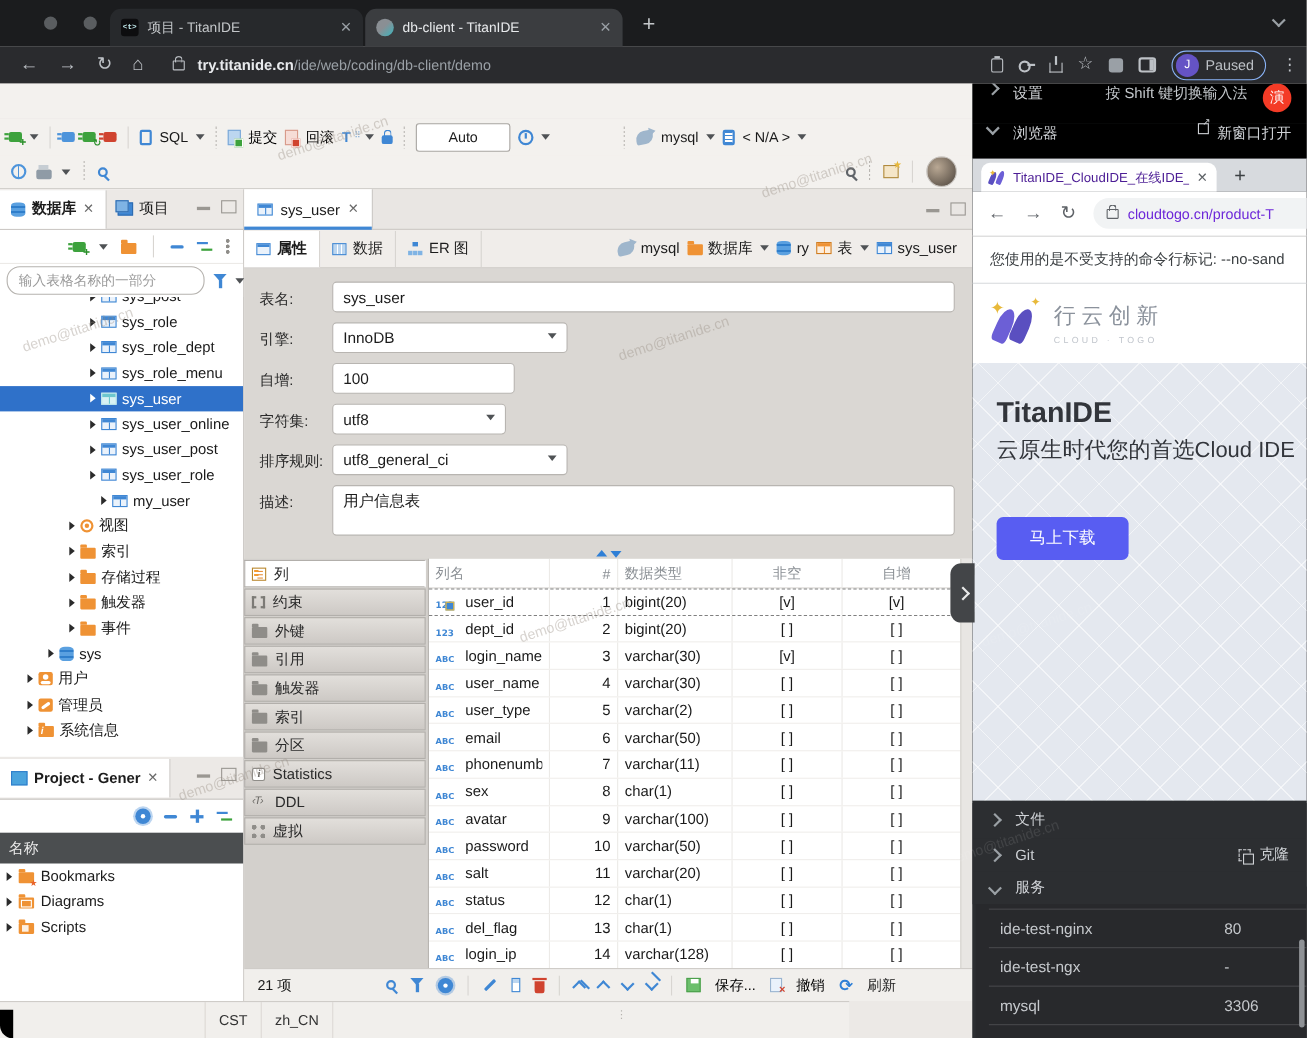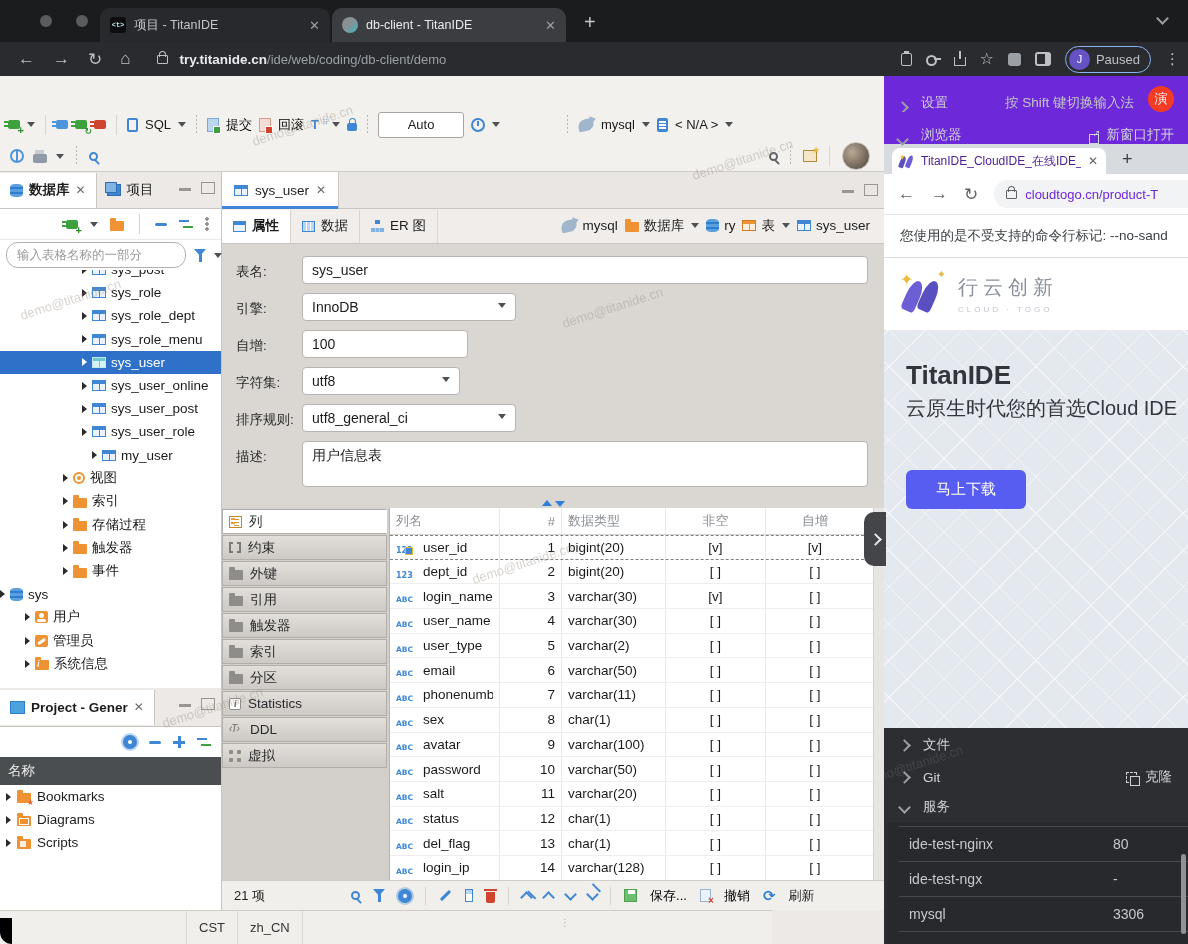--- a/index.html
+++ b/index.html
@@ -240,21 +240,21 @@
   .ic-undo:after{content:'×';position:absolute;right:-4px;bottom:-5px;color:#d0432f;font-weight:bold;font-size:10px}
   .ic-refresh{color:#2f7fd6;font-size:15px;font-weight:bold}
   
   #statusbar{left:0;top:910px;width:772px;height:34px;background:#f1efec;border-top:1px solid #cfccc8;display:flex;align-items:center;box-sizing:border-box}
   .scell{height:100%;display:flex;align-items:center;padding:0 12px;border-right:1px solid #ddd9d5;font-size:13px;color:#333}
   .scell.first{border-left:1px solid #ddd9d5;margin-left:186px}
   #sb-grip{position:absolute;left:560px;top:6px;color:#b5b2ae;font-size:10px;letter-spacing:1px}
   #win-corner{position:absolute;left:0;bottom:0;width:12px;height:26px;background:#000;border-bottom-left-radius:12px}
   
   #rp{left:884px;top:76px;width:304px;height:868px;background:#2c2e31;overflow:hidden}
-  .rp-row{display:flex;align-items:flex-end;color:#cfd2d6;font-size:13.5px;gap:14px;padding:0 14px;position:relative;z-index:2;background:#6d28d9}
+  .rp-row{display:flex;align-items:flex-start;color:#cfd2d6;font-size:13.5px;gap:14px;padding:0 14px;position:relative;z-index:2;background:#000000}
   #rp-row1{height:36px}
   #rp-row2{height:32px}
   .rp-spacer{flex:1}
   #ime-badge{width:26px;height:26px;border-radius:50%;background:#f43b26;color:#fff;display:flex;align-items:center;justify-content:center;font-size:13px;flex:none}
   .ic-newwin{width:10px;height:10px;border:1.6px solid #cfd2d6}
   .ic-newwin:after{content:'↗';position:absolute;right:-3px;top:-7px;font-size:9px;color:#cfd2d6}
   #rp-tabstrip{height:30px;background:#d7dade;position:relative}
   #rp-tab{position:absolute;left:8px;top:4px;width:214px;height:26px;background:#fff;border-radius:8px 8px 0 0;display:flex;align-items:center;gap:7px;padding:0 8px;box-sizing:border-box}
   #rp-tab .ttl{flex:1;font-size:12px;color:#4c1d95;white-space:nowrap;overflow:hidden}
   #rp-tab .x{color:#5f6368;font-size:12px}
@@ -492,21 +492,21 @@
         <div class="trow" style="padding-left: 63px;">
           <span class="arrow"></span>
           <i class="ic ic-folder"></i>
           <span>触发器</span>
         </div>
         <div class="trow" style="padding-left: 63px;">
           <span class="arrow"></span>
           <i class="ic ic-folder"></i>
           <span>事件</span>
         </div>
-        <div class="trow" style="">
+        <div class="trow" style="padding-left: 44px;">
           <span class="arrow"></span>
           <i class="ic ic-database"></i>
           <span>sys</span>
         </div>
         <div class="trow" style="padding-left: 25px;">
           <span class="arrow"></span>
           <i class="ic ic-users"></i>
           <span>用户</span>
         </div>
         <div class="trow" style="padding-left: 25px;">

